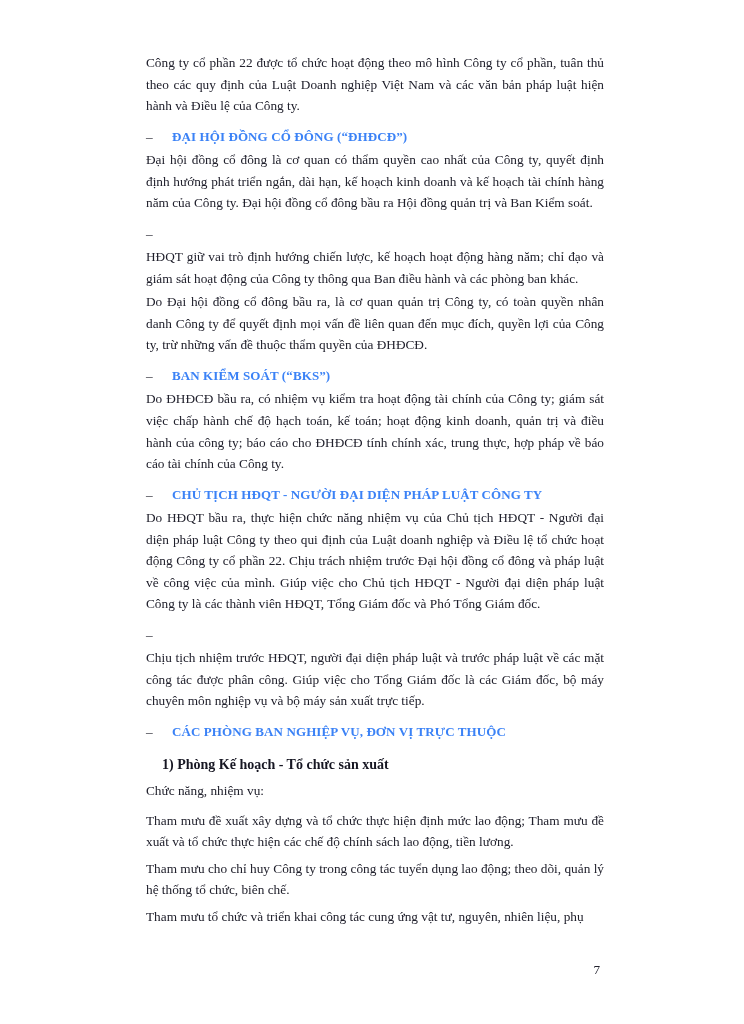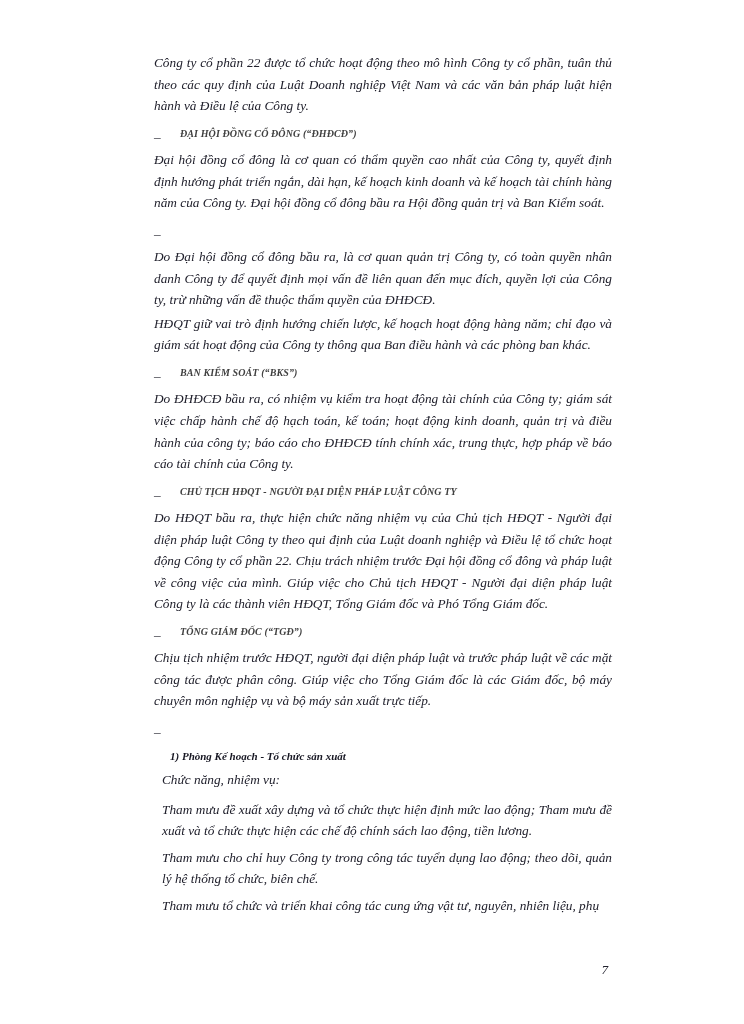--- a/index.html
+++ b/index.html
@@ -10,27 +10,26 @@
   body {
     width: 744px;
     height: 1024px;
     font-family: "Liberation Serif", serif;
     color: #1c1c28;
     position: relative;
     overflow: hidden;
   }
   .page {
     position: absolute;
-    left: 8px;
+    left: 0;
     top: 0;
     width: 664px;
     height: 1024px;
     box-sizing: border-box;
     padding: 52px 60px 24px 146px;
-    font-style: italic;
   }
   .doc-body {
     font-size: 13.3px;
     line-height: 1.62;
     text-align: justify;
     color: #20202c;
   }
   .para {
     margin: 0 0 2px 0;
     text-align: justify;
@@ -46,37 +45,37 @@
   }
   .dash {
     width: 26px;
     flex: 0 0 26px;
     font-size: 13.3px;
     line-height: 1.62;
     color: #20202c;
   }
   .heading-text {
     font-weight: bold;
-    font-size: 10px;
+    font-size: 13px;
     line-height: 1.62;
     letter-spacing: 0.1px;
-    color: #404040;
+    color: #3b82f6;
   }
   .block-body {
     margin-left: 0;
   }
   .sub-heading {
     font-weight: bold;
-    font-size: 11px;
+    font-size: 14px;
     line-height: 1.62;
-    margin: 6px 0 3px 16px;
+    margin: 12px 0 3px 16px;
     color: #161622;
   }
   .sub-body {
-    margin-left: 8px;
+    margin-left: 0;
   }
   .page-number {
     position: absolute;
     right: 64px;
     bottom: 46px;
     font-size: 13.2px;
     color: #20202c;
   }
   .spacer-sm { height: 3px; }
 </style>
@@ -96,22 +95,22 @@
       <div class="block-body">
         <p class="para">Đại hội đồng cổ đông là cơ quan có thẩm quyền cao nhất của Công ty, quyết định định hướng phát triển ngắn, dài hạn, kế hoạch kinh doanh và kế hoạch tài chính hàng năm của Công ty. Đại hội đồng cổ đông bầu ra Hội đồng quản trị và Ban Kiểm soát.</p>
       </div>
     </div>
 
     <div class="section">
       <div class="heading-row">
         <span class="dash">–</span>
       </div>
       <div class="block-body">
+        <p class="para">HĐQT giữ vai trò định hướng chiến lược, kế hoạch hoạt động hàng năm; chỉ đạo và giám sát hoạt động của Công ty thông qua Ban điều hành và các phòng ban khác.</p>
         <p class="para">Do Đại hội đồng cổ đông bầu ra, là cơ quan quản trị Công ty, có toàn quyền nhân danh Công ty để quyết định mọi vấn đề liên quan đến mục đích, quyền lợi của Công ty, trừ những vấn đề thuộc thẩm quyền của ĐHĐCĐ.</p>
-        <p class="para">HĐQT giữ vai trò định hướng chiến lược, kế hoạch hoạt động hàng năm; chỉ đạo và giám sát hoạt động của Công ty thông qua Ban điều hành và các phòng ban khác.</p>
       </div>
     </div>
 
     <div class="section">
       <div class="heading-row">
         <span class="dash">–</span>
         <span class="heading-text">BAN KIỂM SOÁT (“BKS”)</span>
       </div>
       <div class="block-body">
         <p class="para">Do ĐHĐCĐ bầu ra, có nhiệm vụ kiểm tra hoạt động tài chính của Công ty; giám sát việc chấp hành chế độ hạch toán, kế toán; hoạt động kinh doanh, quản trị và điều hành của công ty; báo cáo cho ĐHĐCĐ tính chính xác, trung thực, hợp pháp về báo cáo tài chính của Công ty.</p>
@@ -124,30 +123,30 @@
         <span class="heading-text">CHỦ TỊCH HĐQT - NGƯỜI ĐẠI DIỆN PHÁP LUẬT CÔNG TY</span>
       </div>
       <div class="block-body">
         <p class="para">Do HĐQT bầu ra, thực hiện chức năng nhiệm vụ của Chủ tịch HĐQT - Người đại diện pháp luật Công ty theo qui định của Luật doanh nghiệp và Điều lệ tổ chức hoạt động Công ty cổ phần 22. Chịu trách nhiệm trước Đại hội đồng cổ đông và pháp luật về công việc của mình. Giúp việc cho Chủ tịch HĐQT - Người đại diện pháp luật Công ty là các thành viên HĐQT, Tổng Giám đốc và Phó Tổng Giám đốc.</p>
       </div>
     </div>
 
     <div class="section">
       <div class="heading-row">
         <span class="dash">–</span>
-        <span class="heading-text">TỔNG GIÁM ĐỐC (“TGĐ”)</span>
       </div>
       <div class="block-body">
         <p class="para">Chịu tịch nhiệm trước HĐQT, người đại diện pháp luật và trước pháp luật về các mặt công tác được phân công. Giúp việc cho Tổng Giám đốc là các Giám đốc, bộ máy chuyên môn nghiệp vụ và bộ máy sản xuất trực tiếp.</p>
       </div>
     </div>
 
     <div class="section">
       <div class="heading-row">
         <span class="dash">–</span>
+        <span class="heading-text">CÁC PHÒNG BAN NGHIỆP VỤ, ĐƠN VỊ TRỰC THUỘC</span>
       </div>
       <div class="block-body">
         <div class="sub-heading">1) Phòng Kế hoạch - Tổ chức sản xuất</div>
         <div class="sub-body">
           <p class="para">Chức năng, nhiệm vụ:</p>
           <div class="spacer-sm"></div>
           <div class="spacer-sm"></div>
           <p class="para">Tham mưu đề xuất xây dựng và tổ chức thực hiện định mức lao động; Tham mưu đề xuất và tổ chức thực hiện các chế độ chính sách lao động, tiền lương.</p>
           <div class="spacer-sm"></div>
           <p class="para">Tham mưu cho chỉ huy Công ty trong công tác tuyển dụng lao động; theo dõi, quản lý hệ thống tổ chức, biên chế.</p>

